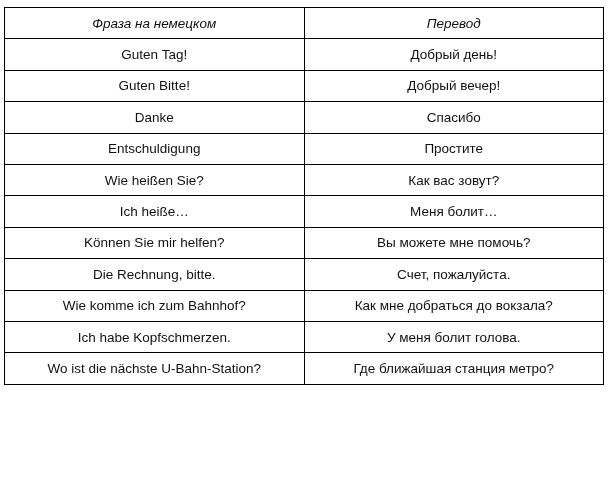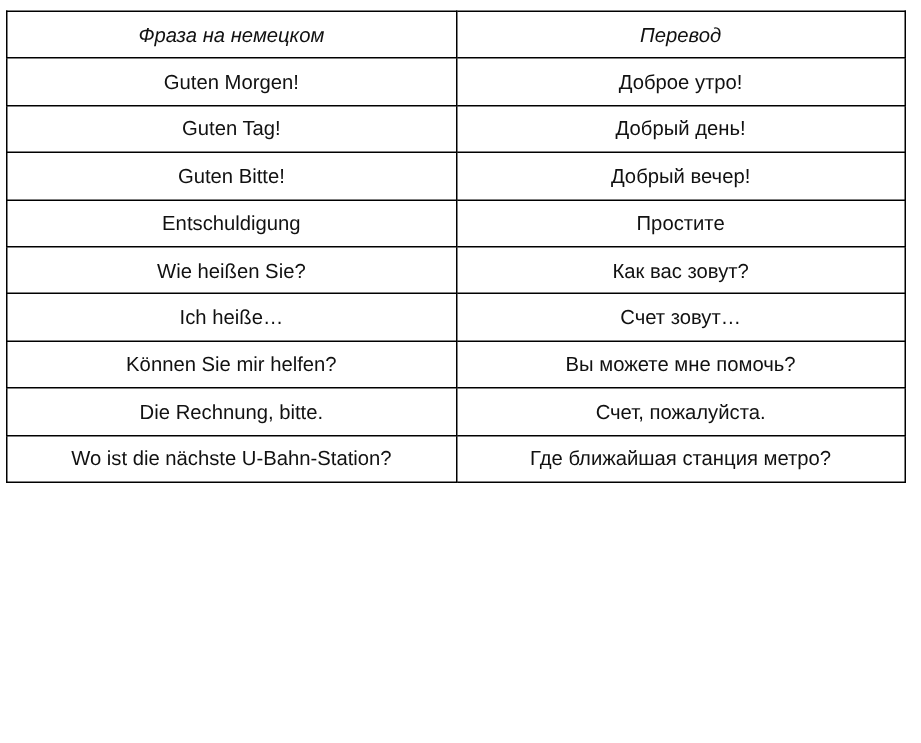--- a/index.html
+++ b/index.html
@@ -29,49 +29,57 @@
 
 <table class="phrases">
   <thead>
     <tr>
       <th>Фраза на немецком</th>
       <th>Перевод</th>
     </tr>
   </thead>
   <tbody>
     <tr>
-      <td>Guten Morgen!</td>
-      <td>Доброе утро!</td>
-    </tr>
-    <tr>
       <td>Guten Tag!</td>
       <td>Добрый день!</td>
     </tr>
     <tr>
       <td>Guten Bitte!</td>
       <td>Добрый вечер!</td>
+    </tr>
+    <tr>
+      <td>Danke</td>
+      <td>Спасибо</td>
     </tr>
     <tr>
       <td>Entschuldigung</td>
       <td>Простите</td>
     </tr>
     <tr>
       <td>Wie heißen Sie?</td>
       <td>Как вас зовут?</td>
     </tr>
     <tr>
       <td>Ich heiße…</td>
-      <td>Счет зовут…</td>
+      <td>Меня болит…</td>
     </tr>
     <tr>
       <td>Können Sie mir helfen?</td>
       <td>Вы можете мне помочь?</td>
     </tr>
     <tr>
       <td>Die Rechnung, bitte.</td>
       <td>Счет, пожалуйста.</td>
     </tr>
     <tr>
+      <td>Wie komme ich zum Bahnhof?</td>
+      <td>Как мне добраться до вокзала?</td>
+    </tr>
+    <tr>
+      <td>Ich habe Kopfschmerzen.</td>
+      <td>У меня болит голова.</td>
+    </tr>
+    <tr>
       <td>Wo ist die nächste U-Bahn-Station?</td>
       <td>Где ближайшая станция метро?</td>
     </tr>
   </tbody>
 </table>
 
 </body></html>

